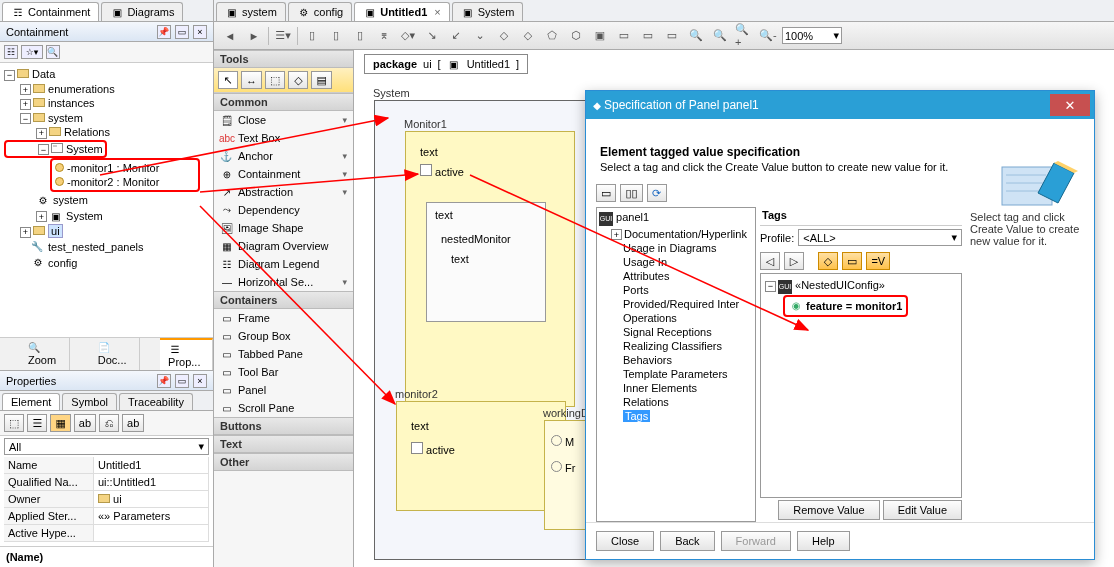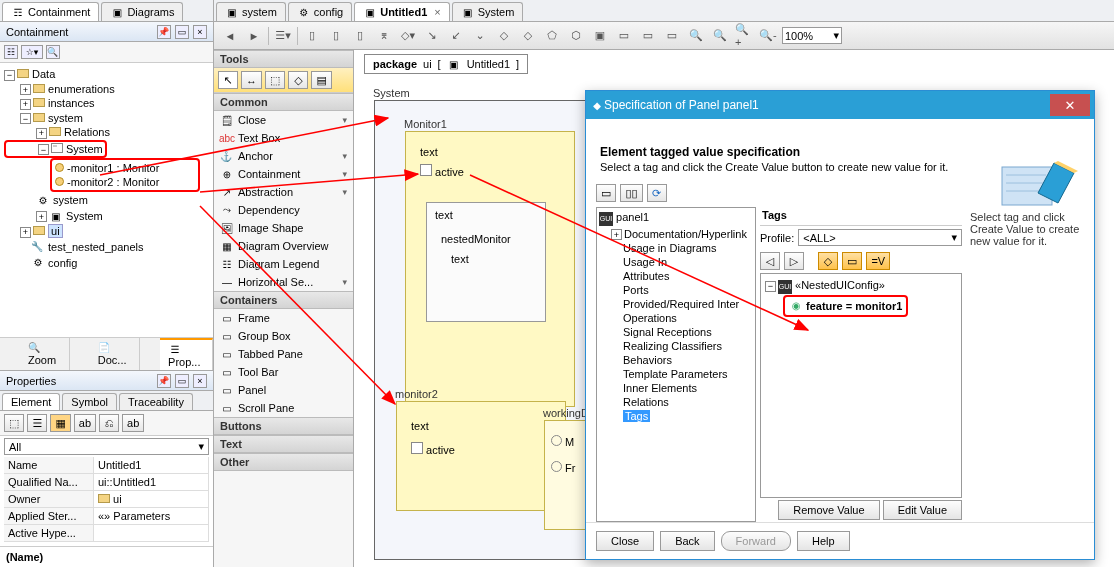--- a/index.html
+++ b/index.html
@@ -72,21 +72,21 @@
   .m-tags { flex:1; display:flex; flex-direction:column; }
   .m-tags-head { font-weight:bold; border-bottom:1px solid #ccc; padding:2px 2px 4px; }
   .profile-row { display:flex; align-items:center; gap:4px; padding:3px 0; }
   .iconbar { display:flex; gap:4px; padding:3px 0; align-items:center; }
   .ibtn { border:1px solid #999; background:linear-gradient(#fefefe,#e6e6e6); padding:1px 4px; display:inline-flex; align-items:center; justify-content:center; min-width:20px; height:18px; cursor:pointer; }
   .ibtn.orange { background:linear-gradient(#ffe0a3,#ffc24b); border-color:#cc8a00; }
   .tags-list { flex:1; border:1px solid #999; background:#fff; padding:4px; }
   .m-right-help { width:118px; padding:4px; font-size:11px; color:#333; }
   .modal-foot { padding:8px 10px; display:flex; gap:6px; border-top:1px solid #ddd; }
   .btn { border:1px solid #999; background:linear-gradient(#fdfdfd,#e5e5e5); padding:3px 14px; cursor:pointer; }
-  .btn.disabled { color:#999;border-radius:9px; }
+  .btn.disabled { color:#999; }
 
   
   svg.overlay { position:absolute; left:0; top:0; pointer-events:none; z-index:60; }
   .view-tabs { display:flex; background:#f1f1f1; border-top:1px solid #ccc; }
   .view-tab { padding:2px 8px; border-right:1px solid #ccc; cursor:pointer;margin-left:20px; }
   .view-tab.active { background:#fff; border-top:2px solid #f90; }
 
   .small-toolbar { display:flex; gap:3px; padding:3px 4px; border-bottom:1px solid #ccc; background:#f6f6f6; }
 
   .header-illo { position:absolute; right:14px; top:40px; width:80px; height:50px; }

